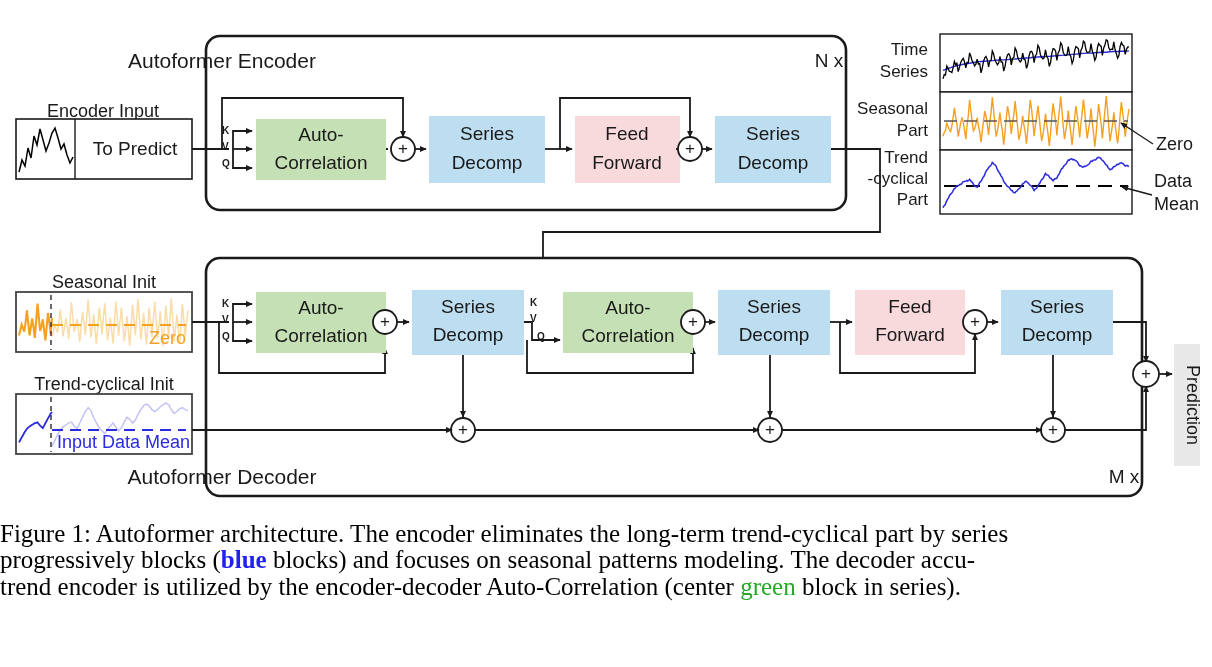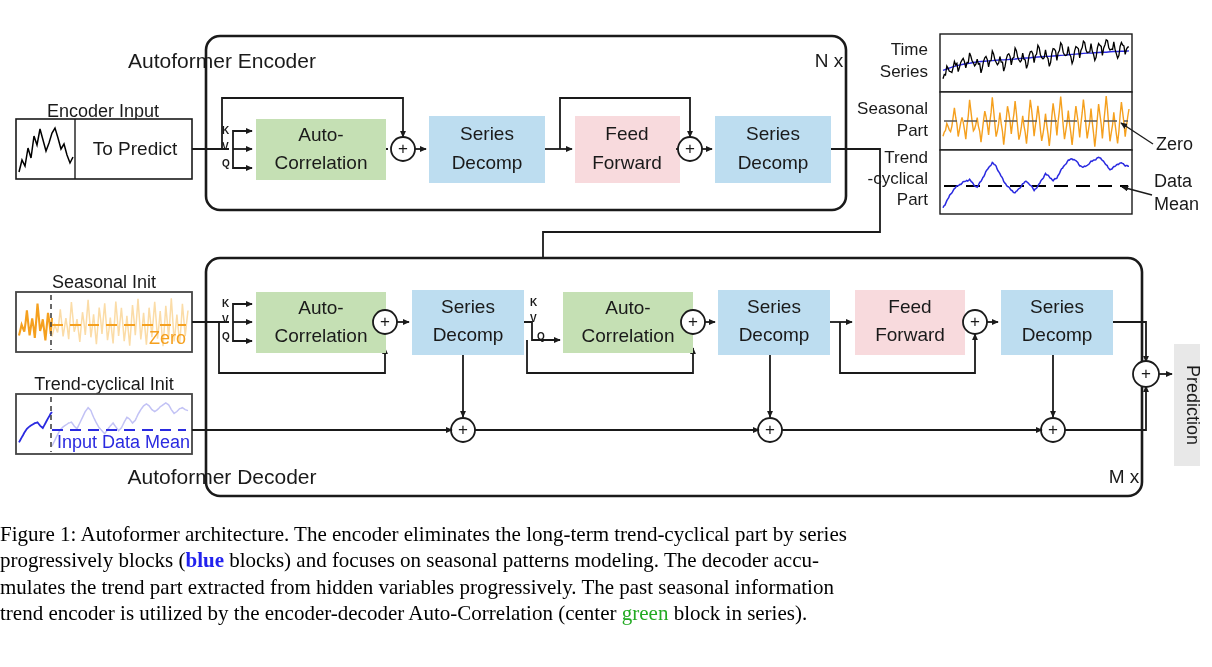--- a/index.html
+++ b/index.html
@@ -1,21 +1,21 @@
 <!DOCTYPE html>
 <html><head>
 <meta charset="utf-8">
 <style>
   html,body{margin:0;padding:0;background:#ffffff;}
   body{width:1212px;height:667px;font-family:"Liberation Sans",sans-serif;color:#1a1a1a;overflow:hidden;}
   #root{position:relative;width:1076px;height:667px;}
   svg#diagram{position:absolute;left:0;top:0;width:1212px;height:520px;}
   .blk-text{font-family:"Liberation Sans",sans-serif;text-anchor:middle;dominant-baseline:middle;}
   .caption{position:absolute;left:0;top:521px;width:1212px;
-           font-family:"Liberation Serif",serif;font-size:21px;line-height:26.4px;color:#000;}
+           font-family:"Liberation Serif",serif;font-size:25px;line-height:26.4px;color:#000;}
   .caption .line{white-space:pre;}
   .blue-word{color:#2222ee;font-weight:bold;}
   .green-word{color:#22aa22;}
 </style>
 </head>
 <body>
 
 <div id="root">
 
 <svg id="diagram" viewBox="0 0 1212 520">
@@ -243,17 +243,16 @@
   <text class="blk-text" x="1146" y="375" font-size="17" fill="#1a1a1a">+</text>
   <path d="M1159,374 L1172,374" stroke="#1a1a1a" stroke-width="1.8" fill="none" marker-end="url(#ah)"></path>
 
   <rect x="1174" y="344" width="26" height="122" fill="#e8e8e8"></rect>
   <text x="1187" y="405" font-size="18" fill="#1a1a1a" text-anchor="middle" transform="rotate(90 1187 405)">Prediction</text>
 </svg>
 
 <div class="caption" id="caption">
       <div class="line"><span>Figure 1: Autoformer architecture. The encoder eliminates the long-term trend-cyclical part by series</span></div>
       <div class="line"><span>progressively blocks (</span><span class="blue-word">blue</span><span> blocks) and focuses on seasonal patterns modeling. The decoder accu-</span></div>
-      <div class="line"><span>mulates the trend part extracted from hidden variables progressively. The past seasonal information</span></div>
       <div class="line"><span>trend encoder is utilized by the encoder-decoder Auto-Correlation (center </span><span class="green-word">green</span><span> block in series).</span></div>
     </div>
 
 </div>
 
 </body></html>

